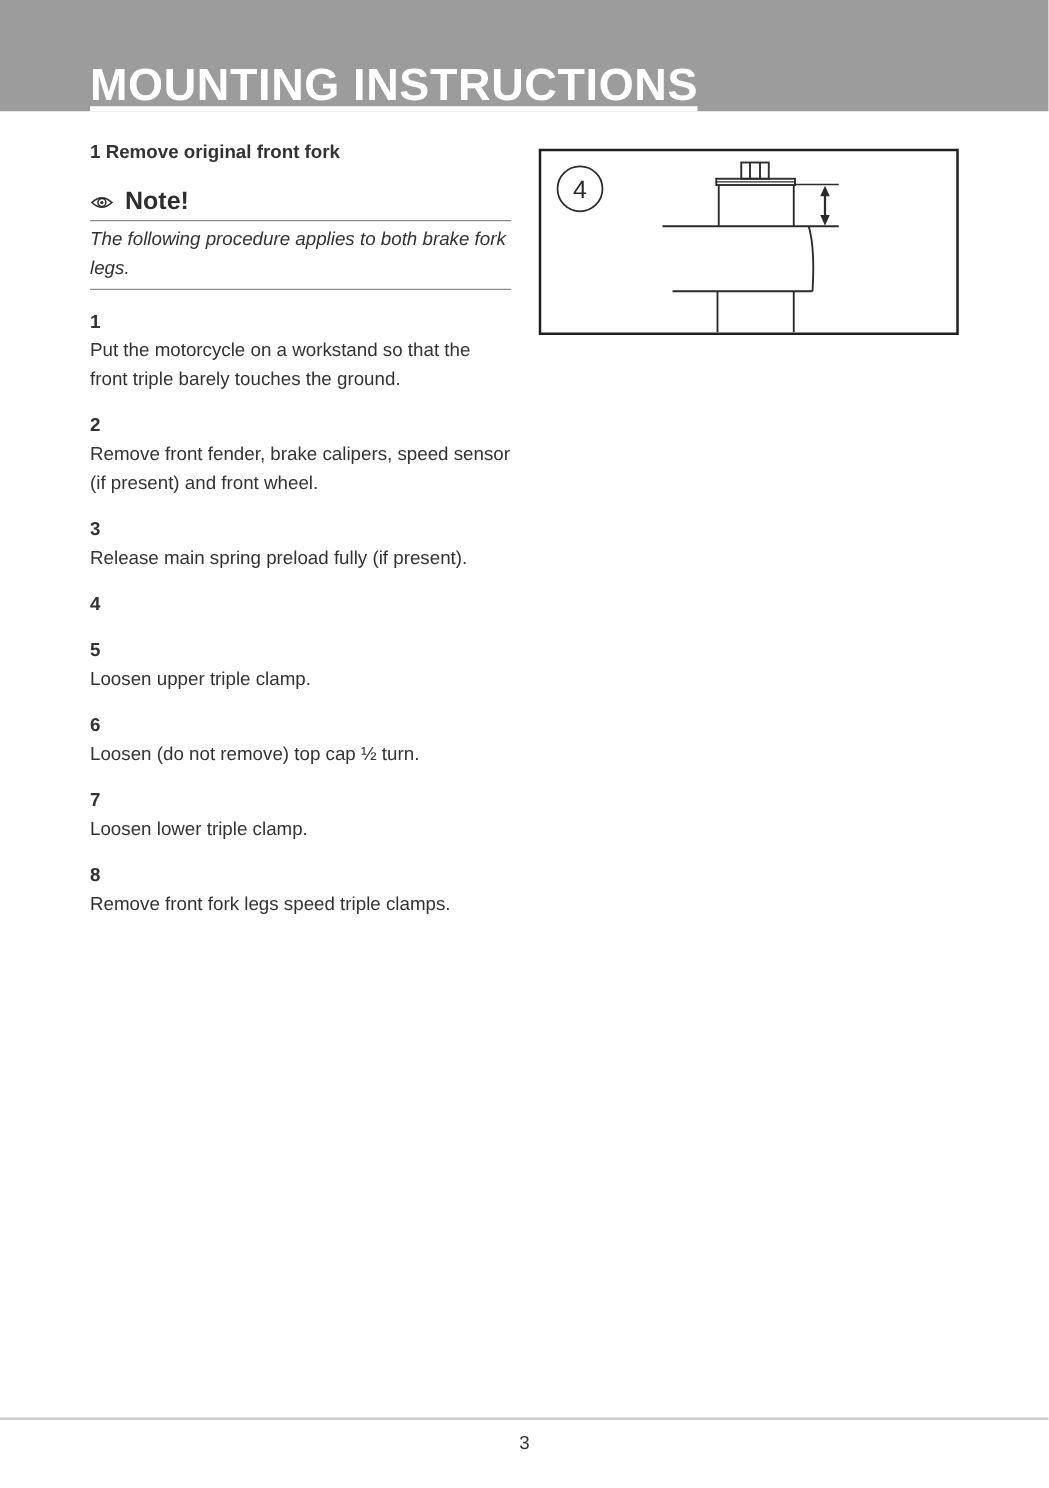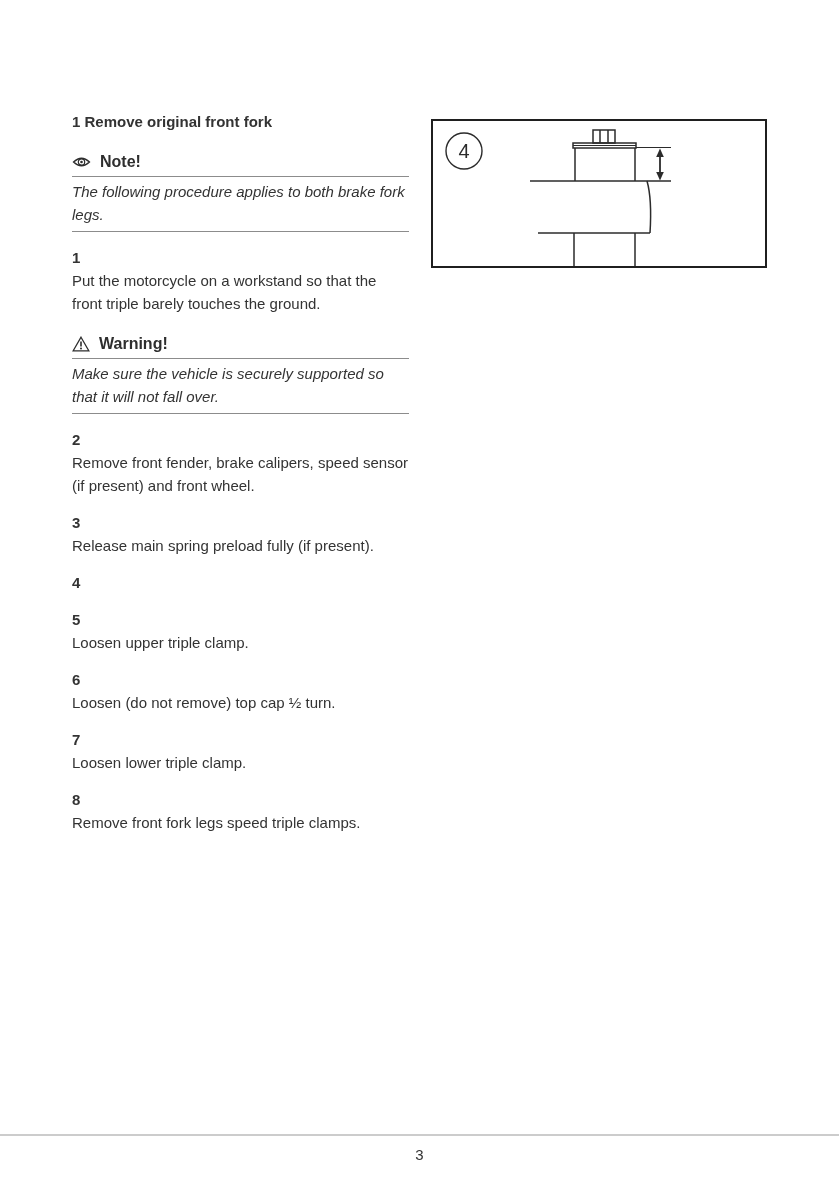--- a/index.html
+++ b/index.html
@@ -28,21 +28,21 @@
   .content-left{
     position:absolute;left:72px;top:110px;width:337px;
     font-size:15px;line-height:23px;
   }
   .section-title{
     font-weight:bold;font-size:15px;margin:0 0 12px 0;
   }
   .callout-block{margin-top:17px;}
   .callout-heading{
     display:flex;align-items:center;gap:9px;
-    font-size:16px;font-weight:bold;color:#2e2e2e;
+    font-size:20px;font-weight:bold;color:#2e2e2e;
     padding-bottom:3px;
     border-bottom:1px solid #8c8c8c;
   }
   .callout-heading .icn{display:inline-flex;flex:0 0 auto;}
   .callout-text{
     font-style:italic;
     padding:3px 0 5px 0;
     border-bottom:1px solid #8c8c8c;
   }
   .step{margin-top:14px;}
@@ -64,20 +64,23 @@
   .page-number{
     position:absolute;left:0;top:1146px;width:839px;
     text-align:center;font-size:15px;color:#333333;
   }
 </style>
 </head>
 <body>
 
 <div class="page">
 
+  <div class="header-band">
+    <h1 class="page-title">MOUNTING INSTRUCTIONS</h1>
+  </div>
 
   <div class="figure-box">
     <svg width="332" height="145" viewBox="0 0 332 145">
       <g stroke="#2b2b2b" stroke-width="1.5" fill="none">
 
         <circle cx="31" cy="30" r="18" stroke-width="1.4"></circle>
 
         <rect x="160" y="9" width="22" height="13"></rect>
         <path d="M167,9 V22 M175,9 V22"></path>
 
@@ -122,33 +125,20 @@
         <span>Note!</span>
       </div>
       <div class="callout-text">The following procedure applies to both brake fork legs.</div>
     </div>
 
     <div class="step">
       <div class="step-number">1</div>
       <div class="step-text">Put the motorcycle on a workstand so that the front triple barely touches the ground.</div>
     </div>
 
-    <div class="callout-block">
-      <div class="callout-heading">
-        <span class="icn">
-          <svg width="18" height="16" viewBox="0 0 18 16">
-            <path d="M9,1.2 L16.8,14.8 H1.2 Z" fill="none" stroke="#2e2e2e" stroke-width="1.3"></path>
-            <path d="M9,5.6 V10.4" stroke="#2e2e2e" stroke-width="1.6"></path>
-            <circle cx="9" cy="12.6" r="1" fill="#2e2e2e"></circle>
-          </svg>
-        </span>
-        <span>Warning!</span>
-      </div>
-      <div class="callout-text">Make sure the vehicle is securely supported so that it will not fall over.</div>
-    </div>
 
     <div class="step">
       <div class="step-number">2</div>
       <div class="step-text">Remove front fender, brake calipers, speed sensor (if present) and front wheel.</div>
     </div>
     <div class="step">
       <div class="step-number">3</div>
       <div class="step-text">Release main spring preload fully (if present).</div>
     </div>
     <div class="step">

